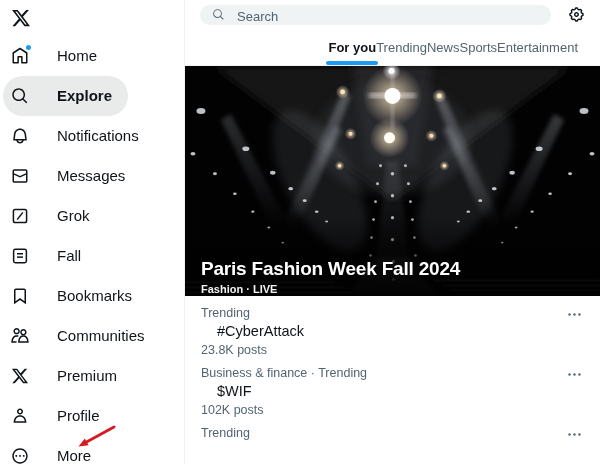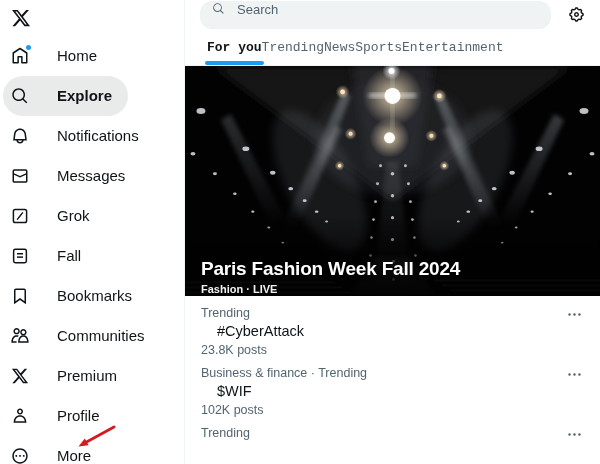--- a/index.html
+++ b/index.html
@@ -20,34 +20,34 @@
   .nav-item .icon { position:relative; width:18px; height:18px; flex:none; }
   .nav-item .icon svg { width:18px; height:18px; display:block; }
   .nav-label { font-size:15px; line-height:18px; color:#0f1419; white-space:nowrap; }
   .nav-item.active { background:#e9eaea; }
   .nav-item.active .nav-label { font-weight:700; }
   .badge-dot { position:absolute; top:-2px; right:-2px; width:5px; height:5px; border-radius:50%; background:#1d9bf0; }
   
   .main { position:absolute; left:184px; top:0; width:416px; height:464px; border-left:1px solid #eff3f4; }
   .topbar { display:flex; align-items:center; padding:3px 14px 2px 15px; height:29px; gap:17px; }
   .searchbar {
-    flex:1; height:28px; background:#eff3f4; border-radius:12px;
-    display:flex; align-items:flex-start; padding:0 12px; gap:10px;
+    flex:1; height:20px; background:#eff3f4; border-radius:12px;
+    display:flex; align-items:flex-end; padding:0 12px; gap:10px;
   }
   .searchbar svg { width:13px; height:13px; flex:none; }
   .searchbar input {
     border:none; outline:none; background:transparent; width:100%;
     font-size:13px; color:#0f1419; font-family:"Liberation Sans", sans-serif;
   }
   .searchbar input::placeholder { color:#536471; opacity:1; }
   .settings-btn { width:18px; height:18px; cursor:pointer; flex:none; }
   .settings-btn svg { width:17px; height:17px; display:block; }
   .tabs {
-    display:flex; justify-content:flex-start; padding:0 22px;
-    height:37px; border-bottom:1px solid #eff3f4;font-family:Liberation Mono, monospace;
+    display:flex; justify-content:flex-end; padding:0 22px;
+    height:37px; border-bottom:1px solid #eff3f4;
   }
   .tab { position:relative; display:flex; align-items:center; font-size:13px; color:#536471; cursor:pointer; }
   .tab.active { color:#0f1419; font-weight:700; }
   .tab .underline { display:none; }
   .tab.active .underline {
     display:block; position:absolute; left:-2px; right:-2px; bottom:0;
     height:4px; border-radius:9999px; background:#1d9bf0;
   }
   
   .hero { position:relative; height:230px; background:#020203; overflow:hidden; cursor:pointer; }

